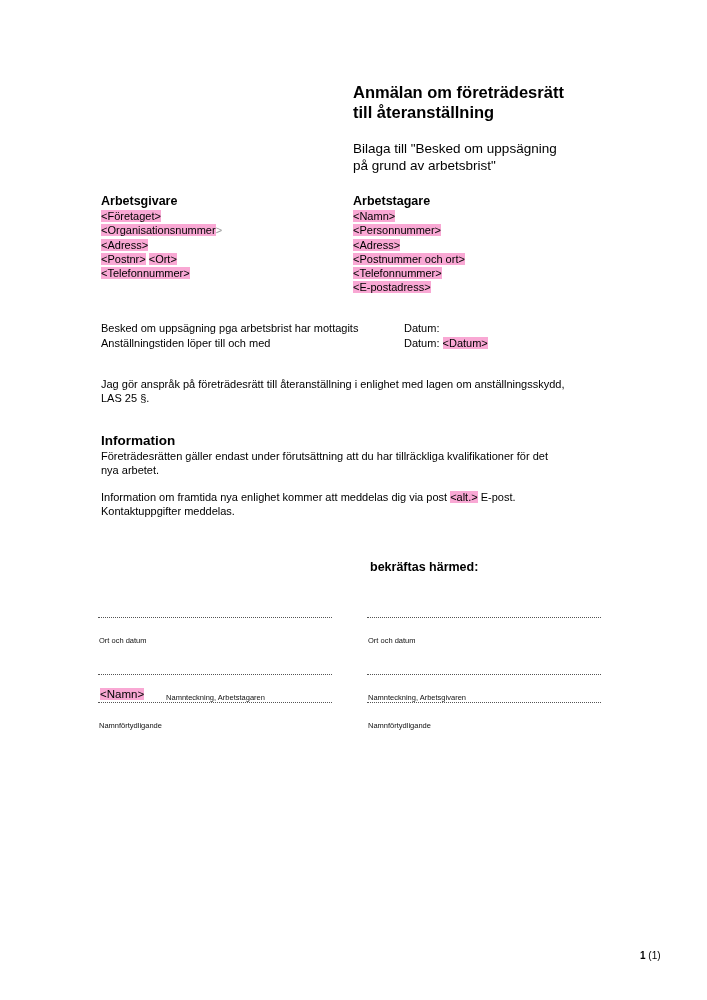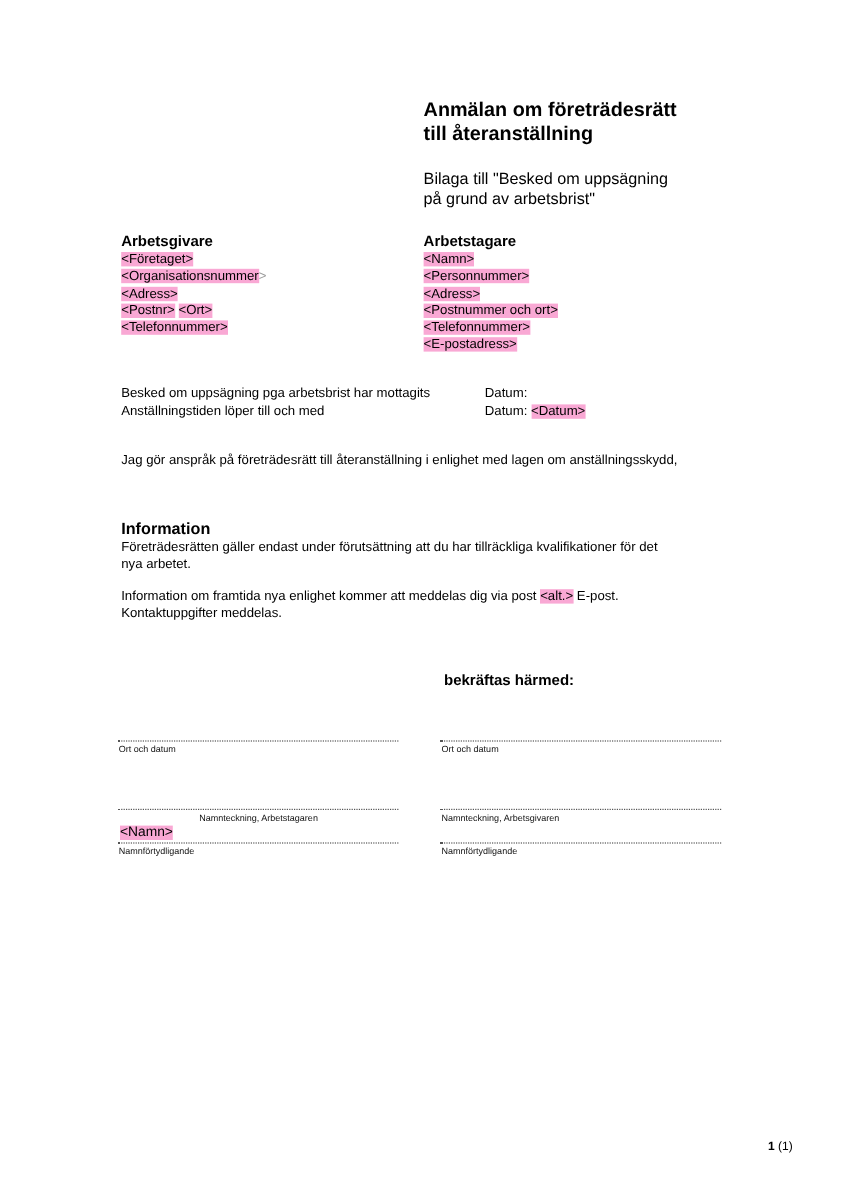--- a/index.html
+++ b/index.html
@@ -8,21 +8,21 @@
   .hl { background:#f9a8d4; }
   .title { left:353px; top:82px; font-size:16.5px; font-weight:bold; line-height:20px; }
   .subtitle { left:353px; top:140px; font-size:13.5px; line-height:17px; }
   .col { font-size:11px; line-height:14.3px; }
   .col h3 { margin:0; font-size:12.5px; font-weight:bold; line-height:15px; }
   .col .row { white-space:nowrap; }
   .t11 { font-size:11px; line-height:14.2px; }
   .section-title { font-size:13.5px; font-weight:bold; line-height:16px; }
   .confirm { left:370px; top:559px; font-size:12.5px; font-weight:bold; line-height:16px; }
   .sigline { border-top:1px dotted #555; width:234px; }
-  .siglabel { font-size:7.5px; line-height:9px; padding-left:1px; margin-top:2px; color:#111; }
+  .siglabel { font-size:7.5px; line-height:9px; padding-left:1px; margin-top:18px; color:#111; }
   .page-num { left:640px; top:950px; font-size:10px; }
 </style>
 </head>
 <body>
 
 <div class="abs title">
   <div>Anmälan om företrädesrätt</div>
   <div>till återanställning</div>
 </div>
 <div class="abs subtitle">
@@ -51,20 +51,21 @@
 
 <div class="abs t11" style="left:101px; top:321px;">Besked om uppsägning pga arbetsbrist har mottagits</div>
 <div class="abs t11" style="left:404px; top:321px;">Datum:</div>
 <div class="abs t11" style="left:101px; top:336px;">Anställningstiden löper till och med</div>
 <div class="abs t11" style="left:404px; top:336px;">
   <span>Datum:</span> <span class="hl">&lt;Datum&gt;</span>
 </div>
 
 <div class="abs t11" style="left:101px; top:377px;">
   <div>Jag gör anspråk på företrädesrätt till återanställning i enlighet med lagen om anställningsskydd,</div>
+  <div>LAS 25 §.</div>
 </div>
 
 <div class="abs section-title" style="left:101px; top:433px;">Information</div>
 <div class="abs t11" style="left:101px; top:449px;">
   <div>Företrädesrätten gäller endast under förutsättning att du har tillräckliga kvalifikationer för det</div>
   <div>nya arbetet.</div>
 </div>
 <div class="abs t11" style="left:101px; top:490px;">
   <div><span>Information om framtida nya enlighet kommer att meddelas dig via post </span><span class="hl">&lt;alt.&gt;</span><span> E-post.</span></div>
   <div>Kontaktuppgifter meddelas.</div>

